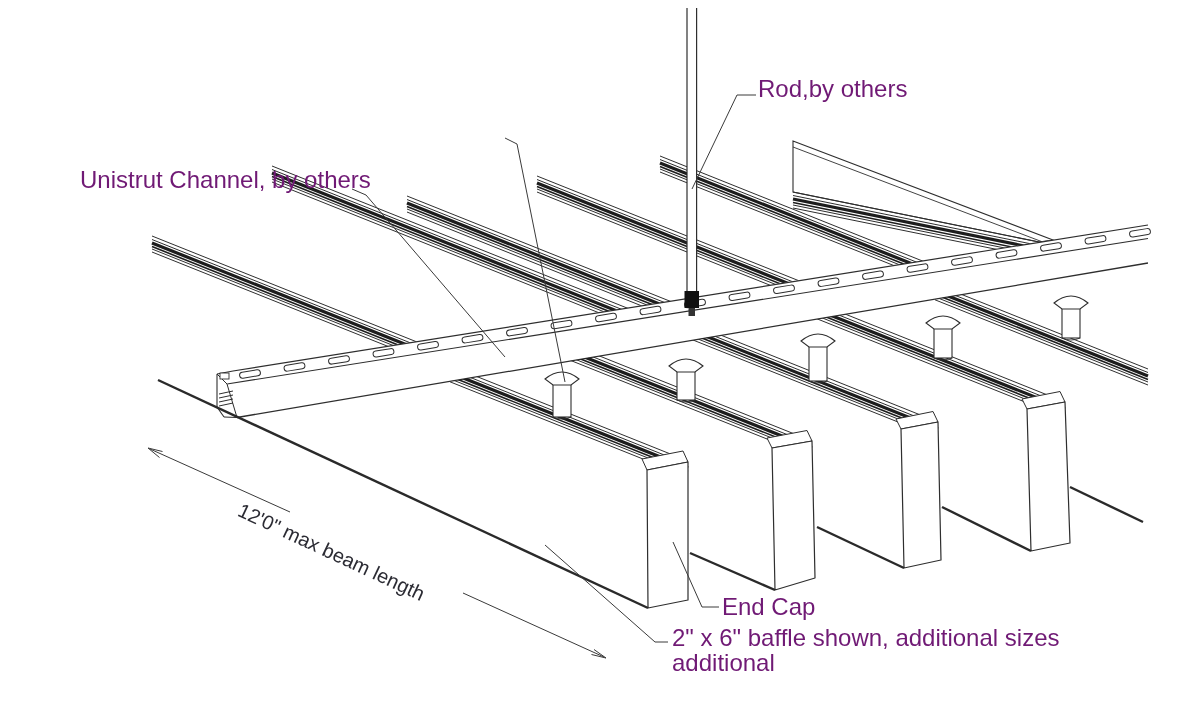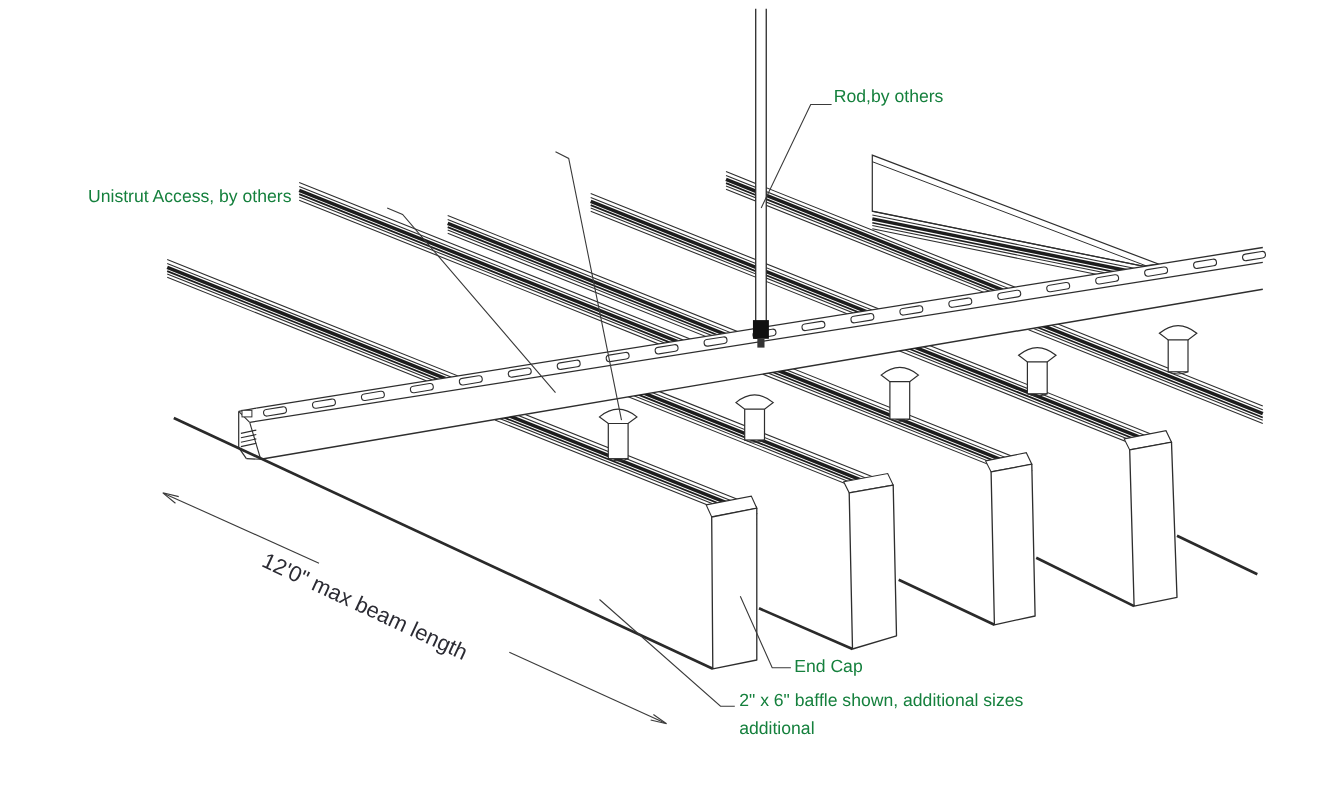--- a/index.html
+++ b/index.html
@@ -2,21 +2,21 @@
 <html><head>
 <meta charset="utf-8">
 <style>
   html,body{margin:0;padding:0;background:#fff;}
   .stage{
     position:relative;width:1200px;height:728px;background:#ffffff;
     font-family:"Liberation Sans", sans-serif;overflow:hidden;
   }
   .stage svg{position:absolute;left:0;top:0;}
   .label{
-    position:absolute;color:#15803d;font-size:16px;line-height:26px;
+    position:absolute;color:#701a75;font-size:24px;line-height:26px;
     white-space:nowrap;letter-spacing:0;
   }
   .dim-label{
     position:absolute;left:244px;top:499px;color:#2b2b33;font-size:20px;
     transform:rotate(25deg);transform-origin:0 0;white-space:nowrap;
   }
 </style>
 </head>
 <body>
 
@@ -230,21 +230,21 @@
     <g stroke="#3a3a3a" stroke-width="1" fill="none">
       <path d="M505,138 L517,144 L565,382"></path>
       <path d="M352,189 L366,195 L505,357"></path>
       <path d="M756,95 L737,95 L692,189"></path>
       <path d="M719,607 L702,607 L673,542"></path>
       <path d="M668,642 L655,642 L545,545"></path>
     </g>
   </svg>
 
 
-  <div class="label" style="left:80px;top:167px">Unistrut Access, by others</div>
+  <div class="label" style="left:80px;top:167px">Unistrut Channel, by others</div>
 
   <div class="label" style="left:758px;top:76px">Rod,by others</div>
 
   <div class="label" style="left:722px;top:594px">End Cap</div>
 
   <div class="label" style="left:672px;top:625px;line-height:25px">
     <div>2" x 6" baffle shown, additional sizes</div>
     <div>additional</div>
   </div>
 

